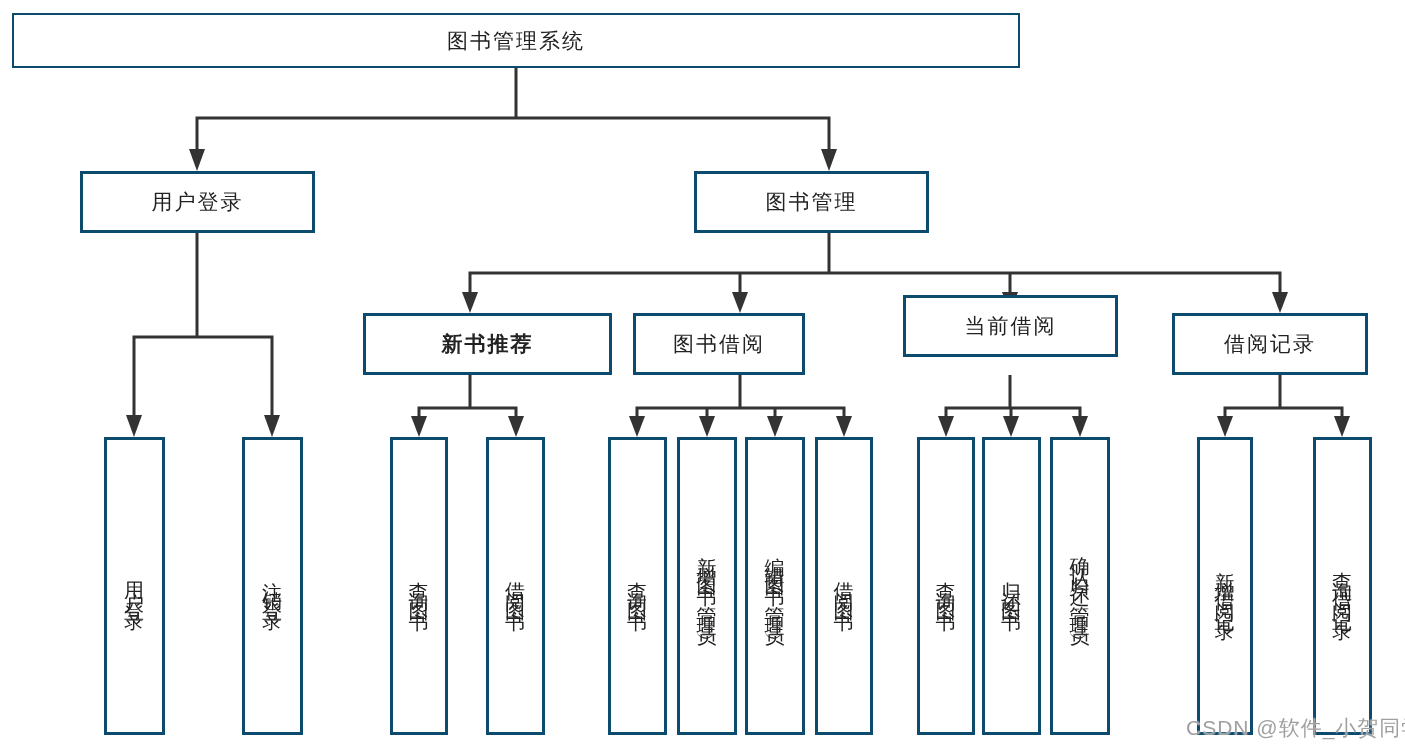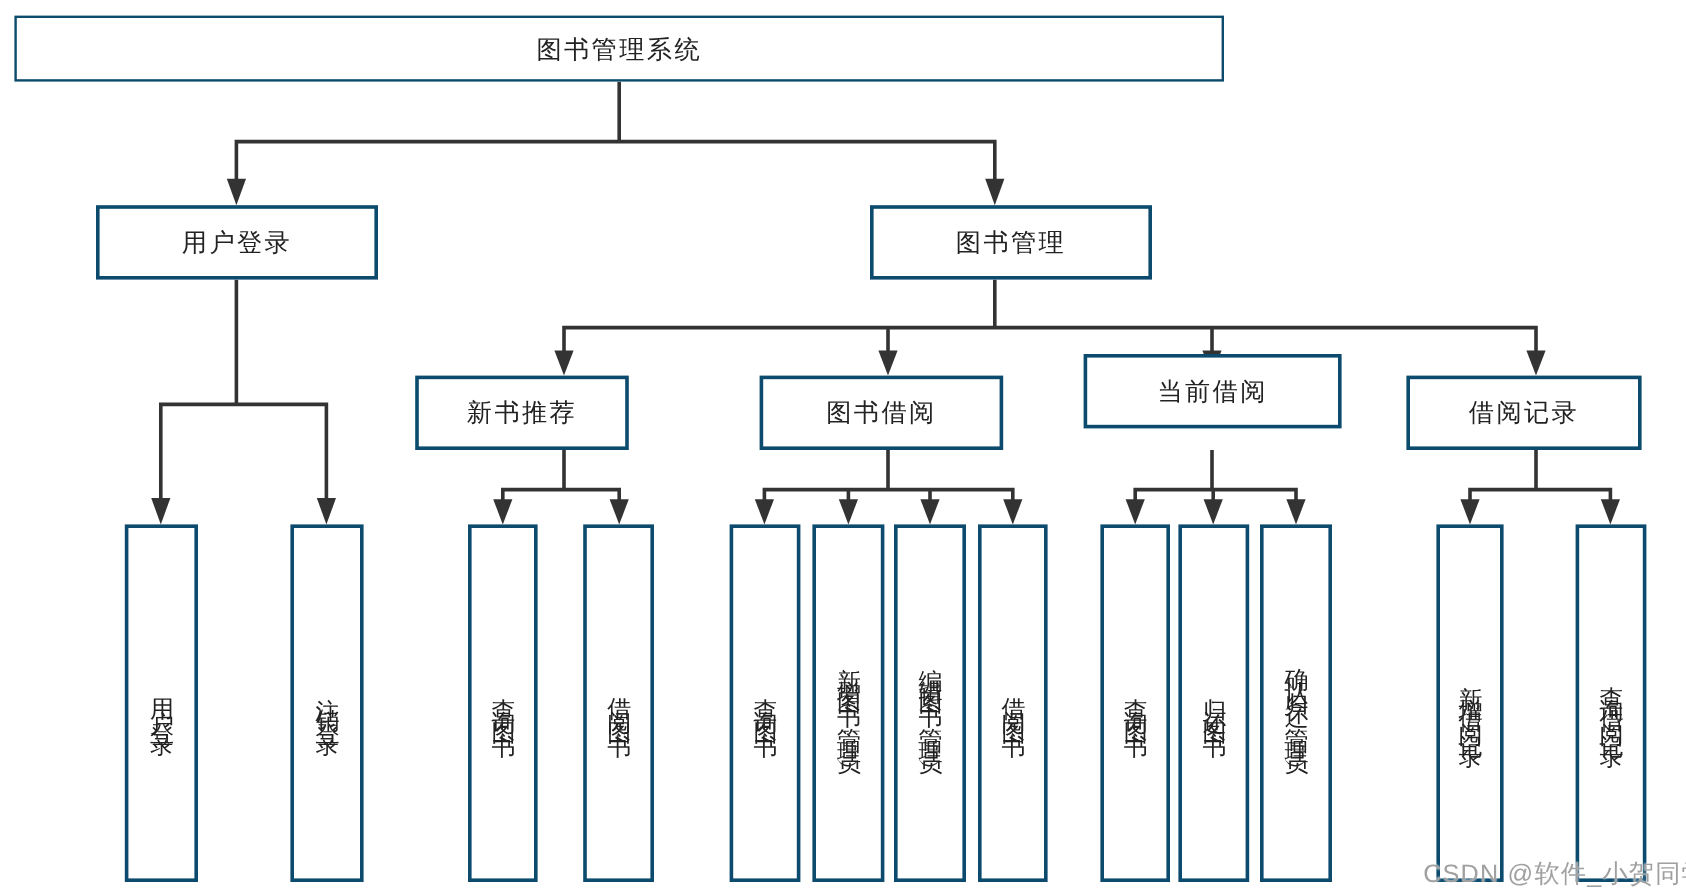--- a/index.html
+++ b/index.html
@@ -107,28 +107,28 @@
     </g>
   </svg>
 
   <div class="node root" style="left:12px; top:13px; width:1008px; height:55px;">
     <span class="lbl">图书管理系统</span>
   </div>
 
   <div class="node" style="left:80px; top:171px; width:235px; height:62px;">
     <span class="lbl">用户登录</span>
   </div>
-  <div class="node" style="left:725px; top:171px; width:235px; height:62px;">
+  <div class="node" style="left:694px; top:171px; width:235px; height:62px;">
     <span class="lbl">图书管理</span>
   </div>
 
-  <div class="node" style="left:346px; top:313px; width:178px; height:62px;">
+  <div class="node" style="left:363px; top:313px; width:249px; height:62px;font-weight:bold;">
     <span class="lbl">新书推荐</span>
   </div>
-  <div class="node" style="left:633px; top:313px; width:203px; height:62px;">
+  <div class="node" style="left:633px; top:313px; width:172px; height:62px;">
     <span class="lbl">图书借阅</span>
   </div>
   <div class="node" style="left:903px; top:295px; width:215px; height:62px;">
     <span class="lbl">当前借阅</span>
   </div>
   <div class="node" style="left:1172px; top:313px; width:196px; height:62px;">
     <span class="lbl">借阅记录</span>
   </div>
 
   <div class="node leaf" style="left:104px; top:437px; width:61px; height:298px;">

